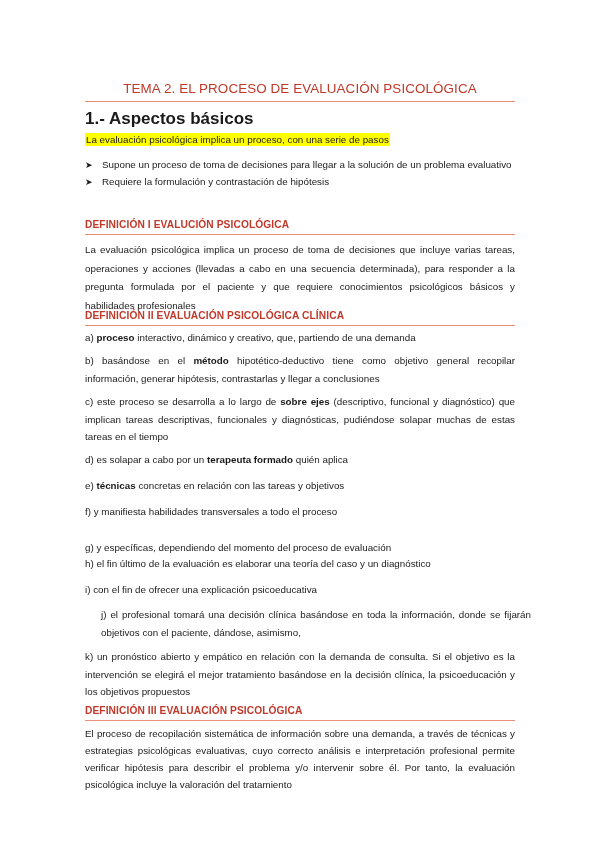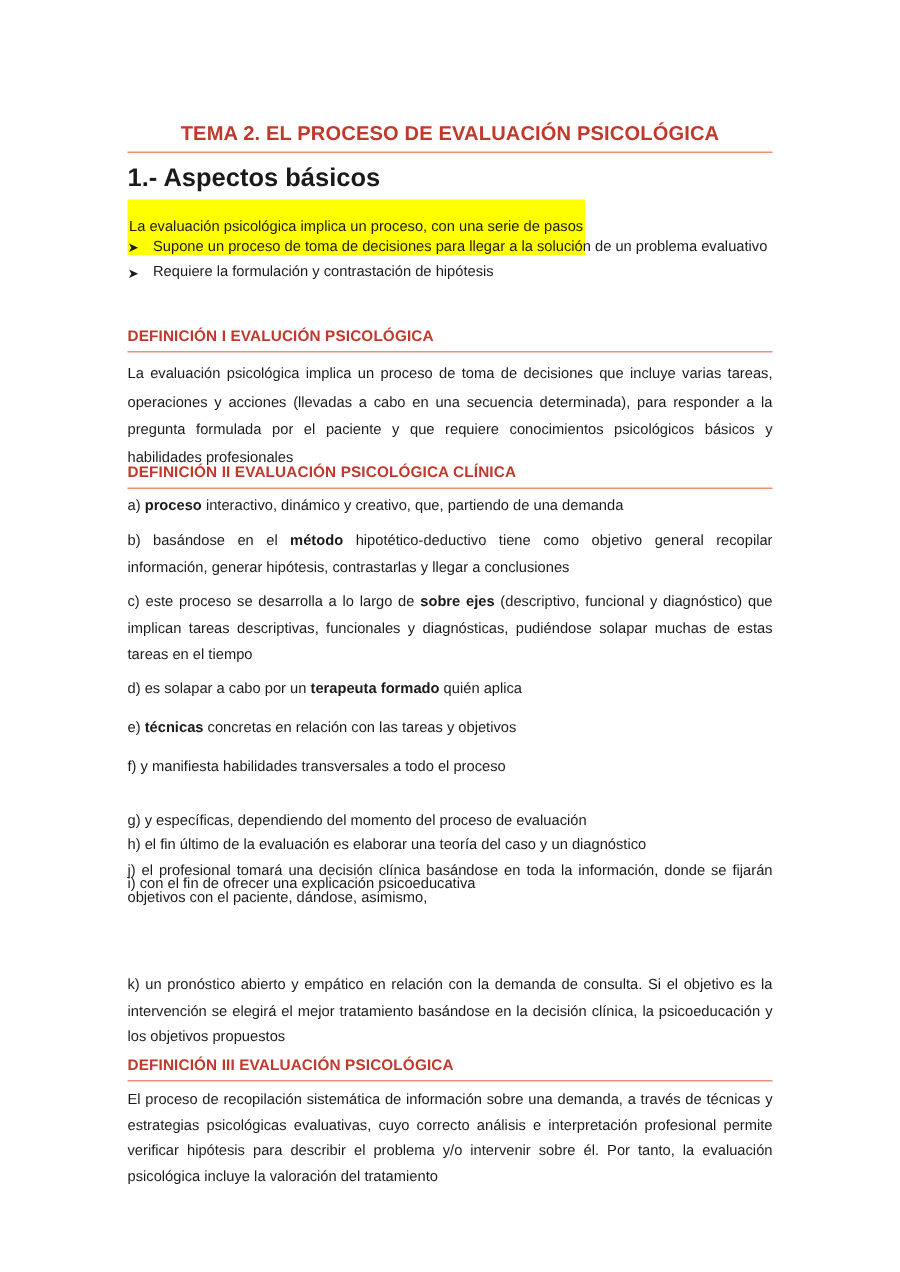--- a/index.html
+++ b/index.html
@@ -3,26 +3,26 @@
   <meta charset="utf-8">
   <style>
     html, body { margin: 0; padding: 0; background: #ffffff; }
     body {
       width: 600px; height: 848px; position: relative; overflow: hidden;
       font-family: "Liberation Sans", sans-serif; color: #1a1a1a;
     }
     .page { position: absolute; left: 85px; top: 0; width: 430px; }
     .title {
       position: absolute; left: 0; top: 81px; width: 430px; text-align: center;
-      font-size: 13.4px; font-weight: bold; color: #c0392b; letter-spacing: 0.1px;
+      font-size: 13.4px; font-weight: normal; color: #c0392b; letter-spacing: 0.1px;
     }
     .title-rule { position: absolute; left: 0; top: 101px; width: 430px; height: 1px; background: #e8907a; }
     .h2 { position: absolute; left: 0; top: 109px; font-size: 17px; font-weight: bold; color: #1a1a1a; }
     .hl {
-      position: absolute; left: 0; top: 133px; font-size: 9.8px; background: #ffff00; padding: 12px 1px; line-height: 13px;
+      position: absolute; left: 0; top: 133px; font-size: 9.8px; background: #ffff00; padding: 0 1px; line-height: 13px;
     }
     .bullets { position: absolute; left: 0; top: 157px; width: 430px; font-size: 9.8px; line-height: 16.5px; }
     .bullet { display: flex; }
     .bullet .mark { width: 17px; flex: none; font-size: 9px; }
     .bullet .txt { text-align: justify; text-align-last: left; }
     .sec { position: absolute; left: 0; width: 430px; }
     .sec-h { font-size: 10.2px; font-weight: bold; color: #c0392b; letter-spacing: 0.1px; }
     .sec-rule { height: 1px; background: #e8907a; margin-top: 4px; }
     .para { font-size: 9.8px; line-height: 18.5px; text-align: justify; }
     .para.last-left { text-align-last: left; }
@@ -63,21 +63,21 @@
 
   <div class="item" style="top:329px;"><span>a) </span><b>proceso</b><span> interactivo, dinámico y creativo, que, partiendo de una demanda</span></div>
   <div class="item" style="top:352px;"><span>b) basándose en el </span><b>método</b><span> hipotético-deductivo tiene como objetivo general recopilar información, generar hipótesis, contrastarlas y llegar a conclusiones</span></div>
   <div class="item" style="top:393px;"><span>c) este proceso se desarrolla a lo largo de </span><b>sobre ejes</b><span> (descriptivo, funcional y diagnóstico) que implican tareas descriptivas, funcionales y diagnósticas, pudiéndose solapar muchas de estas tareas en el tiempo</span></div>
   <div class="item" style="top:451px;"><span>d) es solapar a cabo por un </span><b>terapeuta formado</b><span> quién aplica</span></div>
   <div class="item" style="top:477px;"><span>e) </span><b>técnicas</b><span> concretas en relación con las tareas y objetivos</span></div>
   <div class="item" style="top:503px;">f) y manifiesta habilidades transversales a todo el proceso</div>
   <div class="item" style="top:539px;">g) y específicas, dependiendo del momento del proceso de evaluación</div>
   <div class="item" style="top:555px;">h) el fin último de la evaluación es elaborar una teoría del caso y un diagnóstico</div>
   <div class="item" style="top:581px;">i) con el fin de ofrecer una explicación psicoeducativa</div>
-  <div class="item" style="top:572px;">j) el profesional tomará una decisión clínica basándose en toda la información, donde se fijarán objetivos con el paciente, dándose, asimismo,</div>
+  <div class="item" style="top:606px;margin-left:16px;">j) el profesional tomará una decisión clínica basándose en toda la información, donde se fijarán objetivos con el paciente, dándose, asimismo,</div>
   <div class="item" style="top:648px;">k) un pronóstico abierto y empático en relación con la demanda de consulta. Si el objetivo es la intervención se elegirá el mejor tratamiento basándose en la decisión clínica, la psicoeducación y los objetivos propuestos</div>
 
   <div class="sec" style="top:705px;">
     <div class="sec-h">DEFINICIÓN III EVALUACIÓN PSICOLÓGICA</div>
     <div class="sec-rule"></div>
     <div class="para last-left" style="margin-top:4px; line-height:17px;">El proceso de recopilación sistemática de información sobre una demanda, a través de técnicas y estrategias psicológicas evaluativas, cuyo correcto análisis e interpretación profesional permite verificar hipótesis para describir el problema y/o intervenir sobre él. Por tanto, la evaluación psicológica incluye la valoración del tratamiento</div>
   </div>
 </div>
 
 </body></html>

